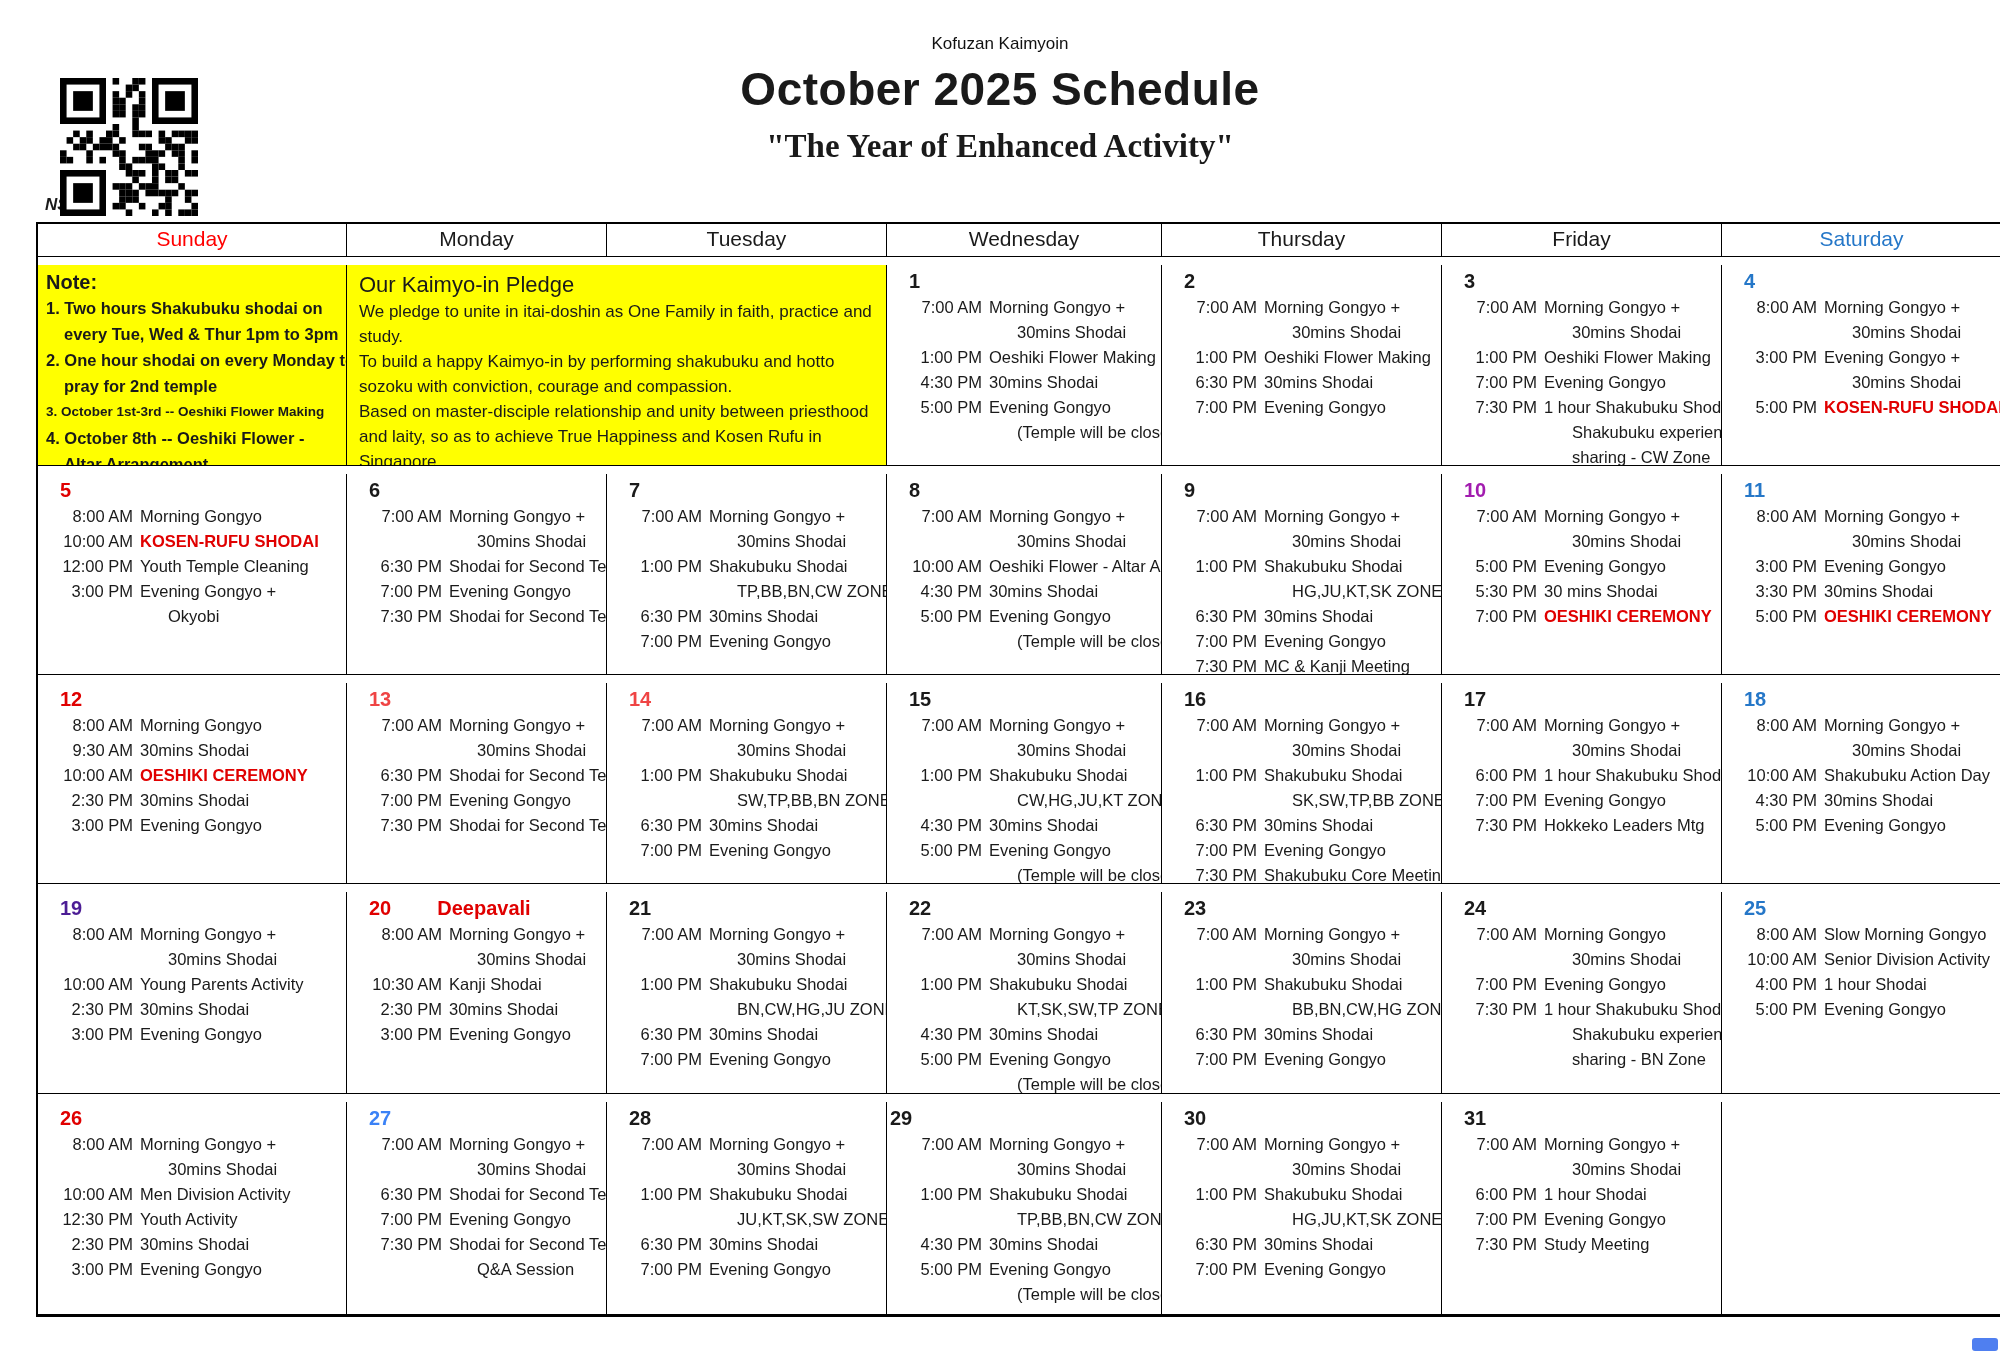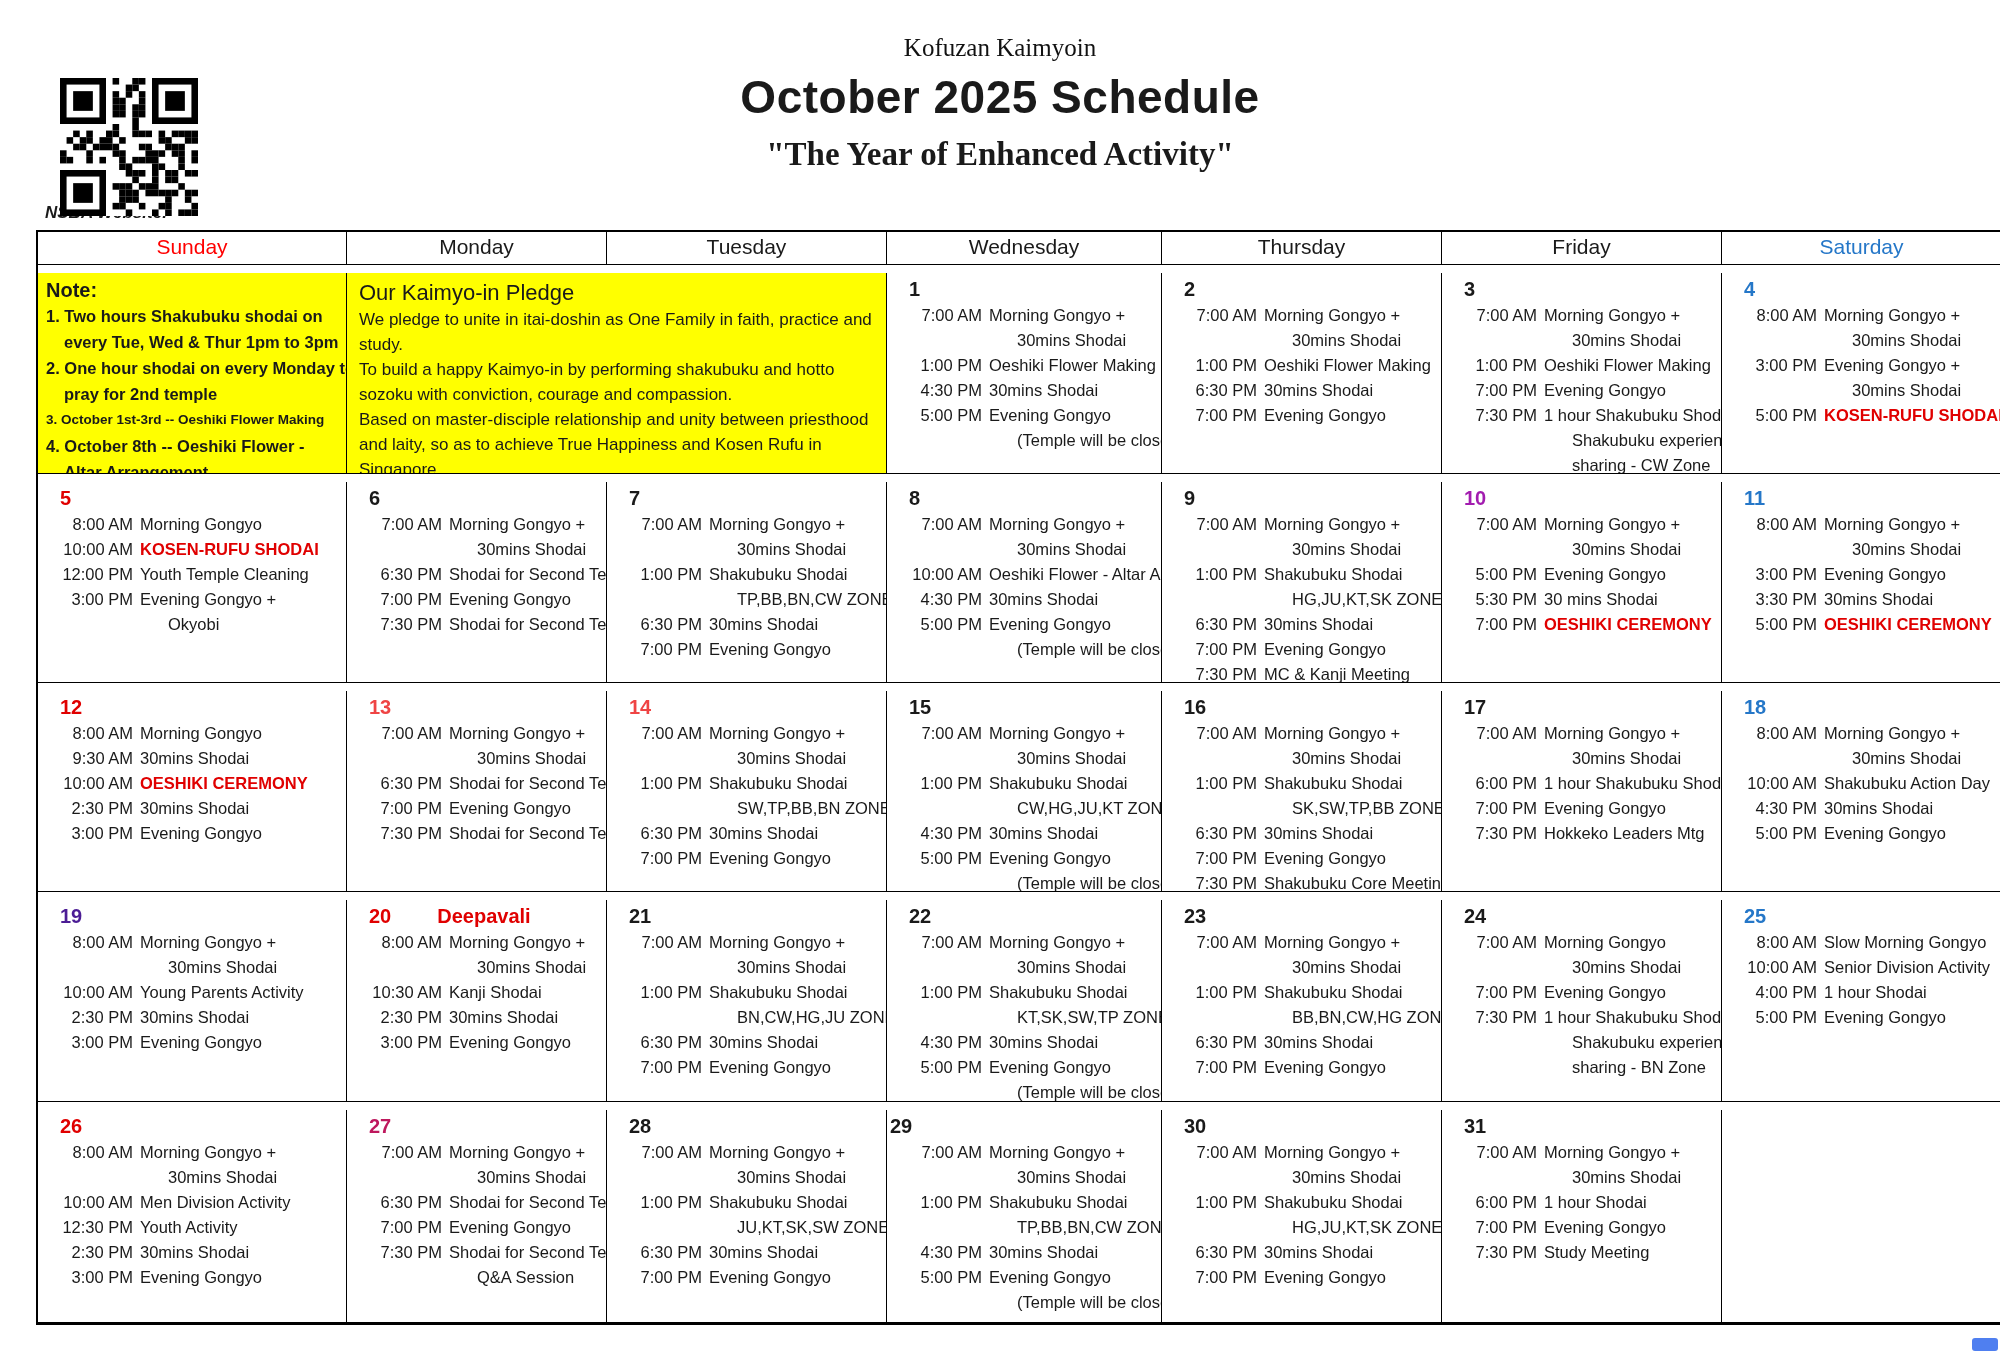--- a/index.html
+++ b/index.html
@@ -2,21 +2,21 @@
 <html><head>
 <meta charset="utf-8">
 <style>
   html,body { margin:0; padding:0; }
   body {
     width:2000px; height:1351px; position:relative; overflow:hidden;
     background:#ffffff; color:#1a1a1a;
     font-family:"Liberation Sans", sans-serif;
   }
   .page-header { text-align:center; padding-top:34px; }
-  .org-name   { font-size:25px; color:#111;font-family:Liberation Serif, serif; }
+  .org-name   { font-size:17px; color:#111; }
   .main-title { font-size:46px; font-weight:bold; margin-top:8px; letter-spacing:0.5px; }
   .subtitle   { font-family:"Liberation Serif", serif; font-size:33px; font-weight:bold; margin-top:12px; }
 
   .qr { position:absolute; left:60px; top:78px; width:138px; height:138px; }
   .qr svg { width:100%; height:100%; }
 
   .info-line { display:flex; margin:30px 0 7px 45px; font-style:italic; font-weight:bold; font-size:17px; white-space:nowrap; }
   .info-left { width:200px; flex:none; }
 
   .cal { margin-left:36px; width:1964px; border:2px solid #000; box-sizing:content-box; }
@@ -953,21 +953,21 @@
           <span class="tm">2:30 PM</span>
           <span class="ds">30mins Shodai</span>
         </div>
         <div class="ev">
           <span class="tm">3:00 PM</span>
           <span class="ds">Evening Gongyo</span>
         </div>
       </div>
       <div class="cell">
         <div class="day-head">
-          <span class="day-num" style="color: #be185d;">27</span>
+          <span class="day-num" style="color: #3b82f6;">27</span>
         </div>
         <div class="ev">
           <span class="tm">7:00 AM</span>
           <span class="ds">Morning Gongyo +</span>
         </div>
         <div class="ev cont">
           <span class="tm"></span>
           <span class="ds">30mins Shodai</span>
         </div>
         <div class="ev">

